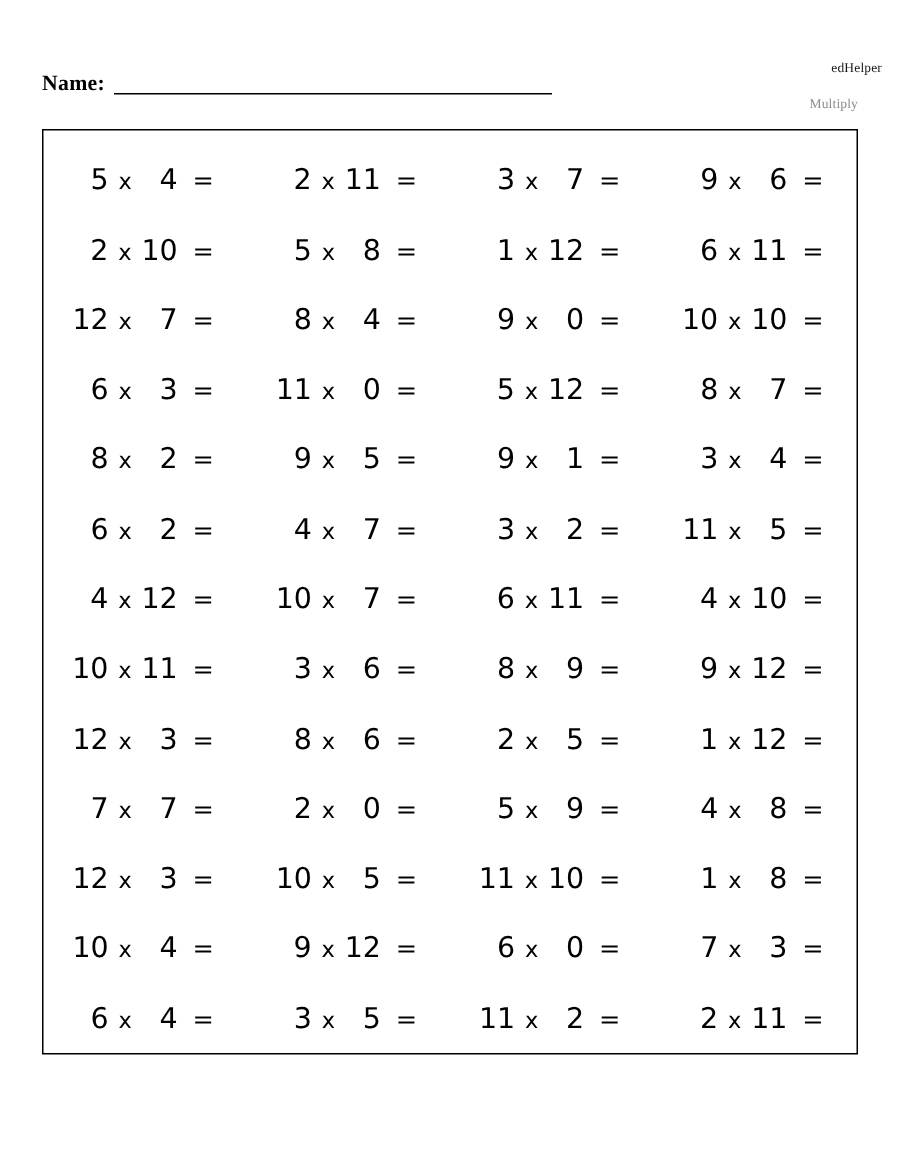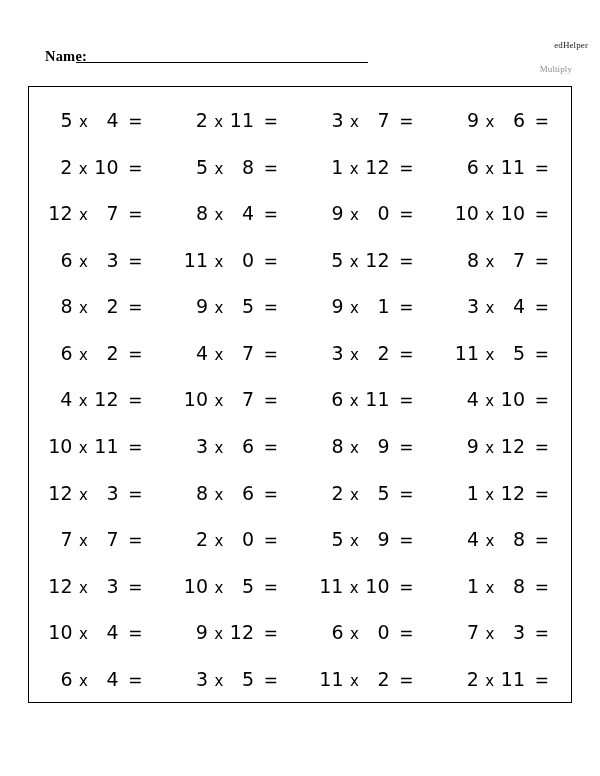--- a/index.html
+++ b/index.html
@@ -28,21 +28,20 @@
   #name-label {
     position: absolute;
     left: 28px;
     top: 48px;
     font-family: "Liberation Serif", serif;
     font-weight: bold;
     font-size: 14.5px;
     letter-spacing: 0.2px;
     color: #000;
     white-space: nowrap;
-    margin-left: 17px;
   }
 
   #name-rule {
     position: absolute;
     left: 76px;
     top: 62px;
     width: 292px;
     height: 0;
     border-bottom: 1.6px solid #000;
   }

